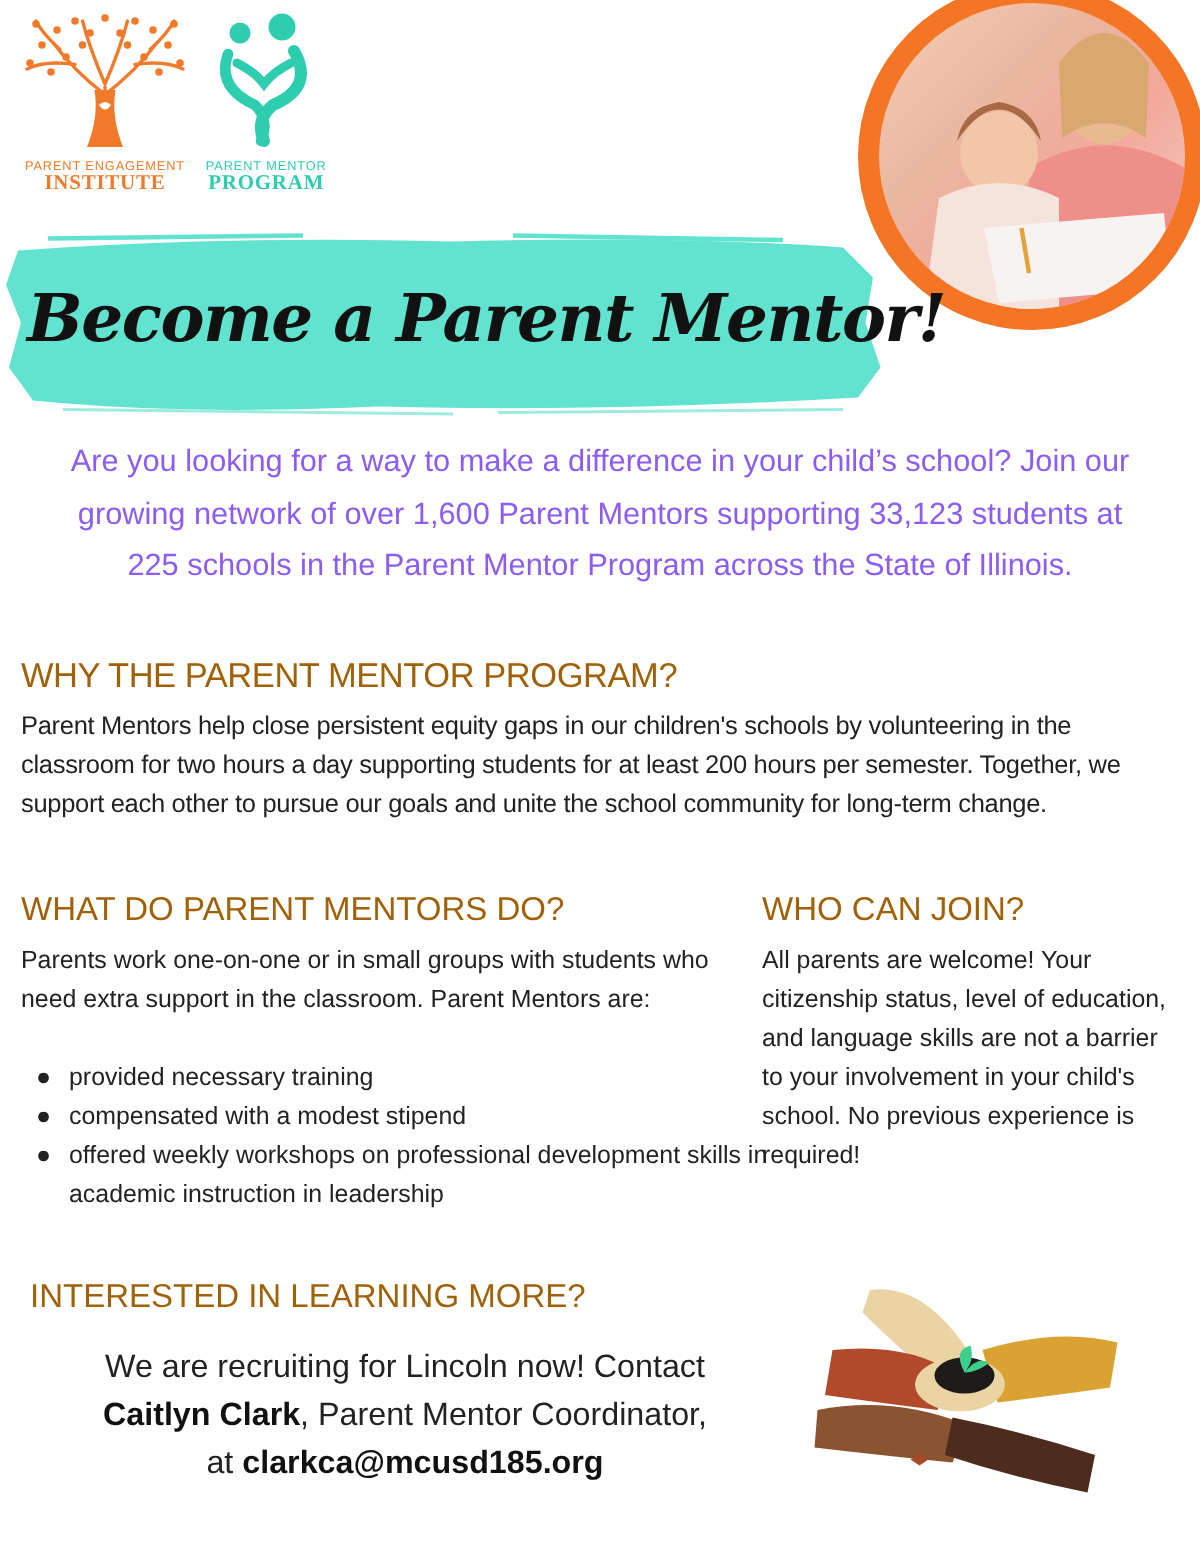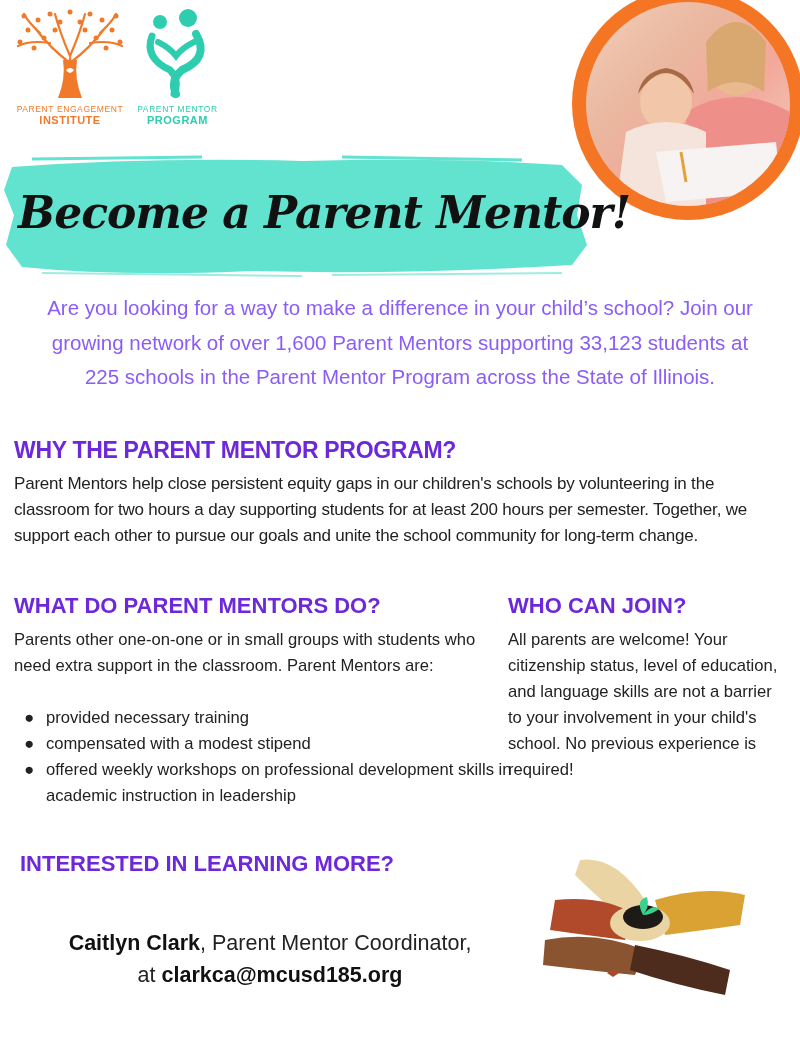--- a/index.html
+++ b/index.html
@@ -4,39 +4,39 @@
 <style>
   html, body { margin:0; padding:0; }
   body { width:800px; height:1045px; background:#ffffff; position:relative; overflow:hidden;
          font-family:"Liberation Sans", "DejaVu Sans", sans-serif; color:#1a1a1a; }
   .abs { position:absolute; }
 
   
   #logo-pei { left:10px; top:8px; width:120px; height:125px; }
   #logo-pmp { left:130px; top:8px; width:95px; height:125px; }
   .logo-small { font-weight:normal; font-size:8.5px; letter-spacing:0.6px; text-align:center; white-space:nowrap; }
-  .logo-big { font-weight:bold; font-size:11px; letter-spacing:0.5px; text-align:center; white-space:nowrap; }
+  .logo-big { font-weight:bold; font-size:14px; letter-spacing:0.5px; text-align:center; white-space:nowrap;font-family:Liberation Serif, serif; }
   .orange { color:#f07a2a; }
   .teal { color:#2fcdb0; }
 
   
   #photo { left:572px; top:-12px; width:232px; height:232px; border-radius:50%;
            background:#f47625; }
   #photo-inner { position:absolute; left:14px; top:14px; width:204px; height:204px; border-radius:50%; overflow:hidden;
                  background:linear-gradient(135deg,#f3cdb8 0%,#eab79f 35%,#f2a89a 60%,#f3d3c5 100%); }
 
   
   #banner { left:2px; top:155px; width:590px; height:125px; }
   #title { left:18px; top:178px; width:570px; height:70px; font-family:"DejaVu Serif", serif; font-style:italic;
            font-weight:bold; font-size:44px; color:#111; letter-spacing:-1px; line-height:70px; white-space:nowrap; }
 
   
   #intro { left:40px; top:291px; width:720px; text-align:center; font-size:20.5px; line-height:34.5px; color:#8b5cf6; }
 
-  h2 { margin:0; font-weight:bold; color:#6d28d9; }
+  h2 { margin:0; font-weight:normal; color:#a16207; }
   #why-h { left:14px; top:437px; font-size:23px; letter-spacing:-0.3px; }
   #why-p { left:14px; top:471px; width:780px; font-size:17px; line-height:26px; color:#222; letter-spacing:-0.2px; }
 
   #what-h { left:14px; top:593px; font-size:22px; }
   #what-p { left:14px; top:627px; width:480px; font-size:16.6px; line-height:26px; color:#222; }
   #what-list { left:14px; top:705px; width:480px; margin:0; padding:0 0 0 32px; list-style:none; font-size:16.6px; line-height:26px; color:#222; }
   #what-list li { position:relative; }
   #what-list li .bullet { position:absolute; left:-22px; top:0; }
 
   #who-h { left:508px; top:593px; font-size:22px; }
@@ -117,33 +117,33 @@
   <path d="M40 118 L300 121 M330 120 L560 118" stroke="#9eece0" stroke-width="2"></path>
 </svg>
 <div id="title" class="abs">Become a Parent Mentor!</div>
 
 <div id="intro" class="abs">Are you looking for a way to make a difference in your child’s school? Join our growing network of over 1,600 Parent Mentors supporting 33,123 students at 225 schools in the Parent Mentor Program across the State of Illinois.</div>
 
 <h2 id="why-h" class="abs">WHY THE PARENT MENTOR PROGRAM?</h2>
 <div id="why-p" class="abs">Parent Mentors help close persistent equity gaps in our children's schools by volunteering in the classroom for two hours a day supporting students for at least 200 hours per semester. Together, we support each other to pursue our goals and unite the school community for long-term change.</div>
 
 <h2 id="what-h" class="abs">WHAT DO PARENT MENTORS DO?</h2>
-<div id="what-p" class="abs">Parents other one-on-one or in small groups with students who need extra support in the classroom. Parent Mentors are:</div>
+<div id="what-p" class="abs">Parents work one-on-one or in small groups with students who need extra support in the classroom. Parent Mentors are:</div>
 <ul id="what-list" class="abs">
   <li><span class="bullet">●</span><span>provided necessary training</span></li>
   <li><span class="bullet">●</span><span>compensated with a modest stipend</span></li>
   <li><span class="bullet">●</span><span>offered weekly workshops on professional development skills in academic instruction in leadership</span></li>
 </ul>
 
 <h2 id="who-h" class="abs">WHO CAN JOIN?</h2>
 <div id="who-p" class="abs">All parents are welcome! Your citizenship status, level of education, and language skills are not a barrier to your involvement in your child's school. No previous experience is required!</div>
 
 <h2 id="more-h" class="abs">INTERESTED IN LEARNING MORE?</h2>
 <div id="more-p" class="abs">
-  <br>
+  <span>We are recruiting for Lincoln now! Contact</span><br>
   <b>Caitlyn Clark</b><span>, Parent Mentor Coordinator,</span><br>
   <span>at </span><b>clarkca@mcusd185.org</b>
 </div>
 
 <svg id="hands" class="abs" viewBox="0 0 225 160">
   <path d="M45 15 Q80 10 110 55 L95 80 Q60 50 40 30 Z" fill="#ead4a3"></path>
   <path d="M20 55 Q70 50 100 70 L90 95 Q50 90 15 85 Z" fill="#b04a2a"></path>
   <path d="M120 55 Q170 40 210 50 L205 80 Q170 85 130 90 Z" fill="#d9a232"></path>
   <path d="M10 95 Q60 85 110 105 L100 130 Q50 125 8 120 Z" fill="#8a5430"></path>
   <path d="M100 100 Q150 110 195 125 L190 150 Q140 140 95 125 Z" fill="#4d2c1e"></path>

